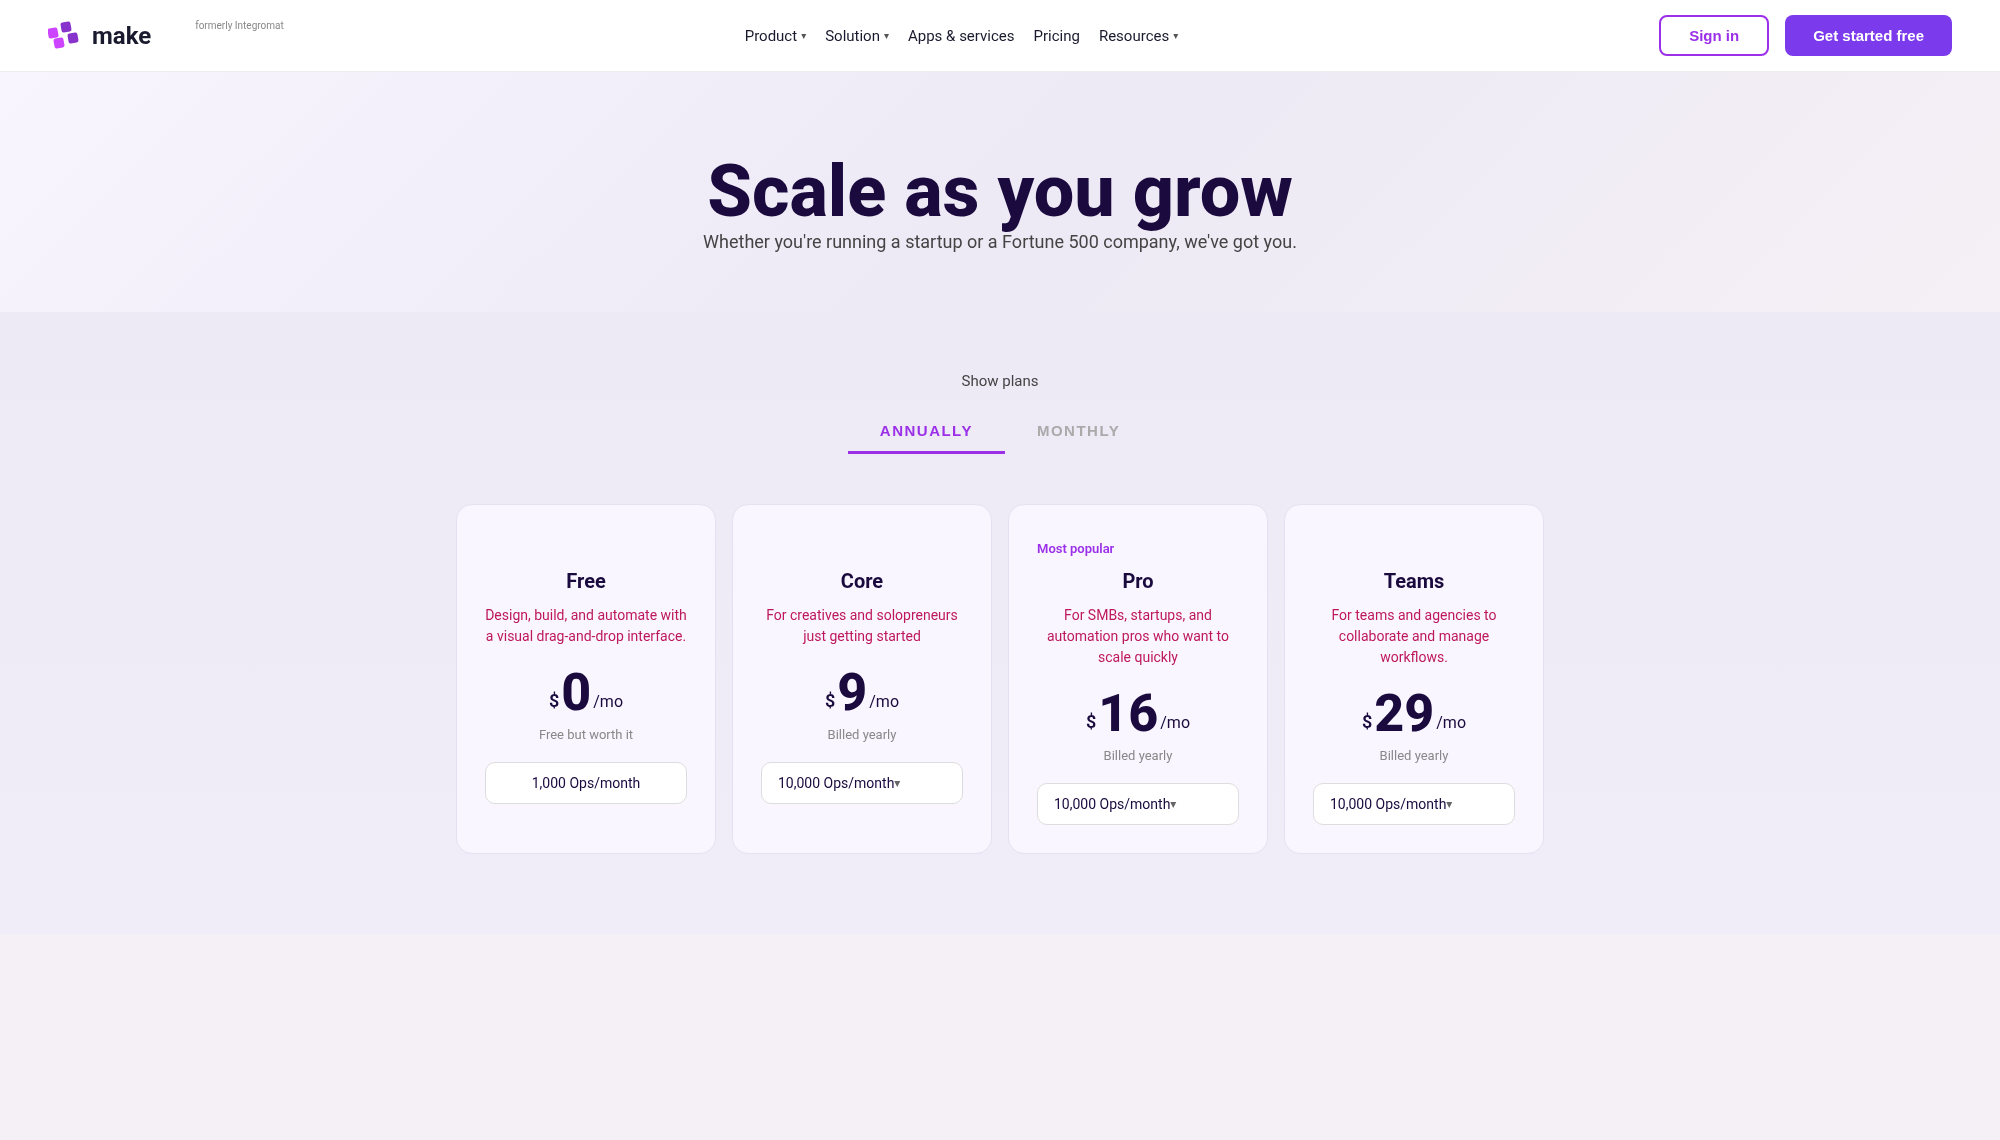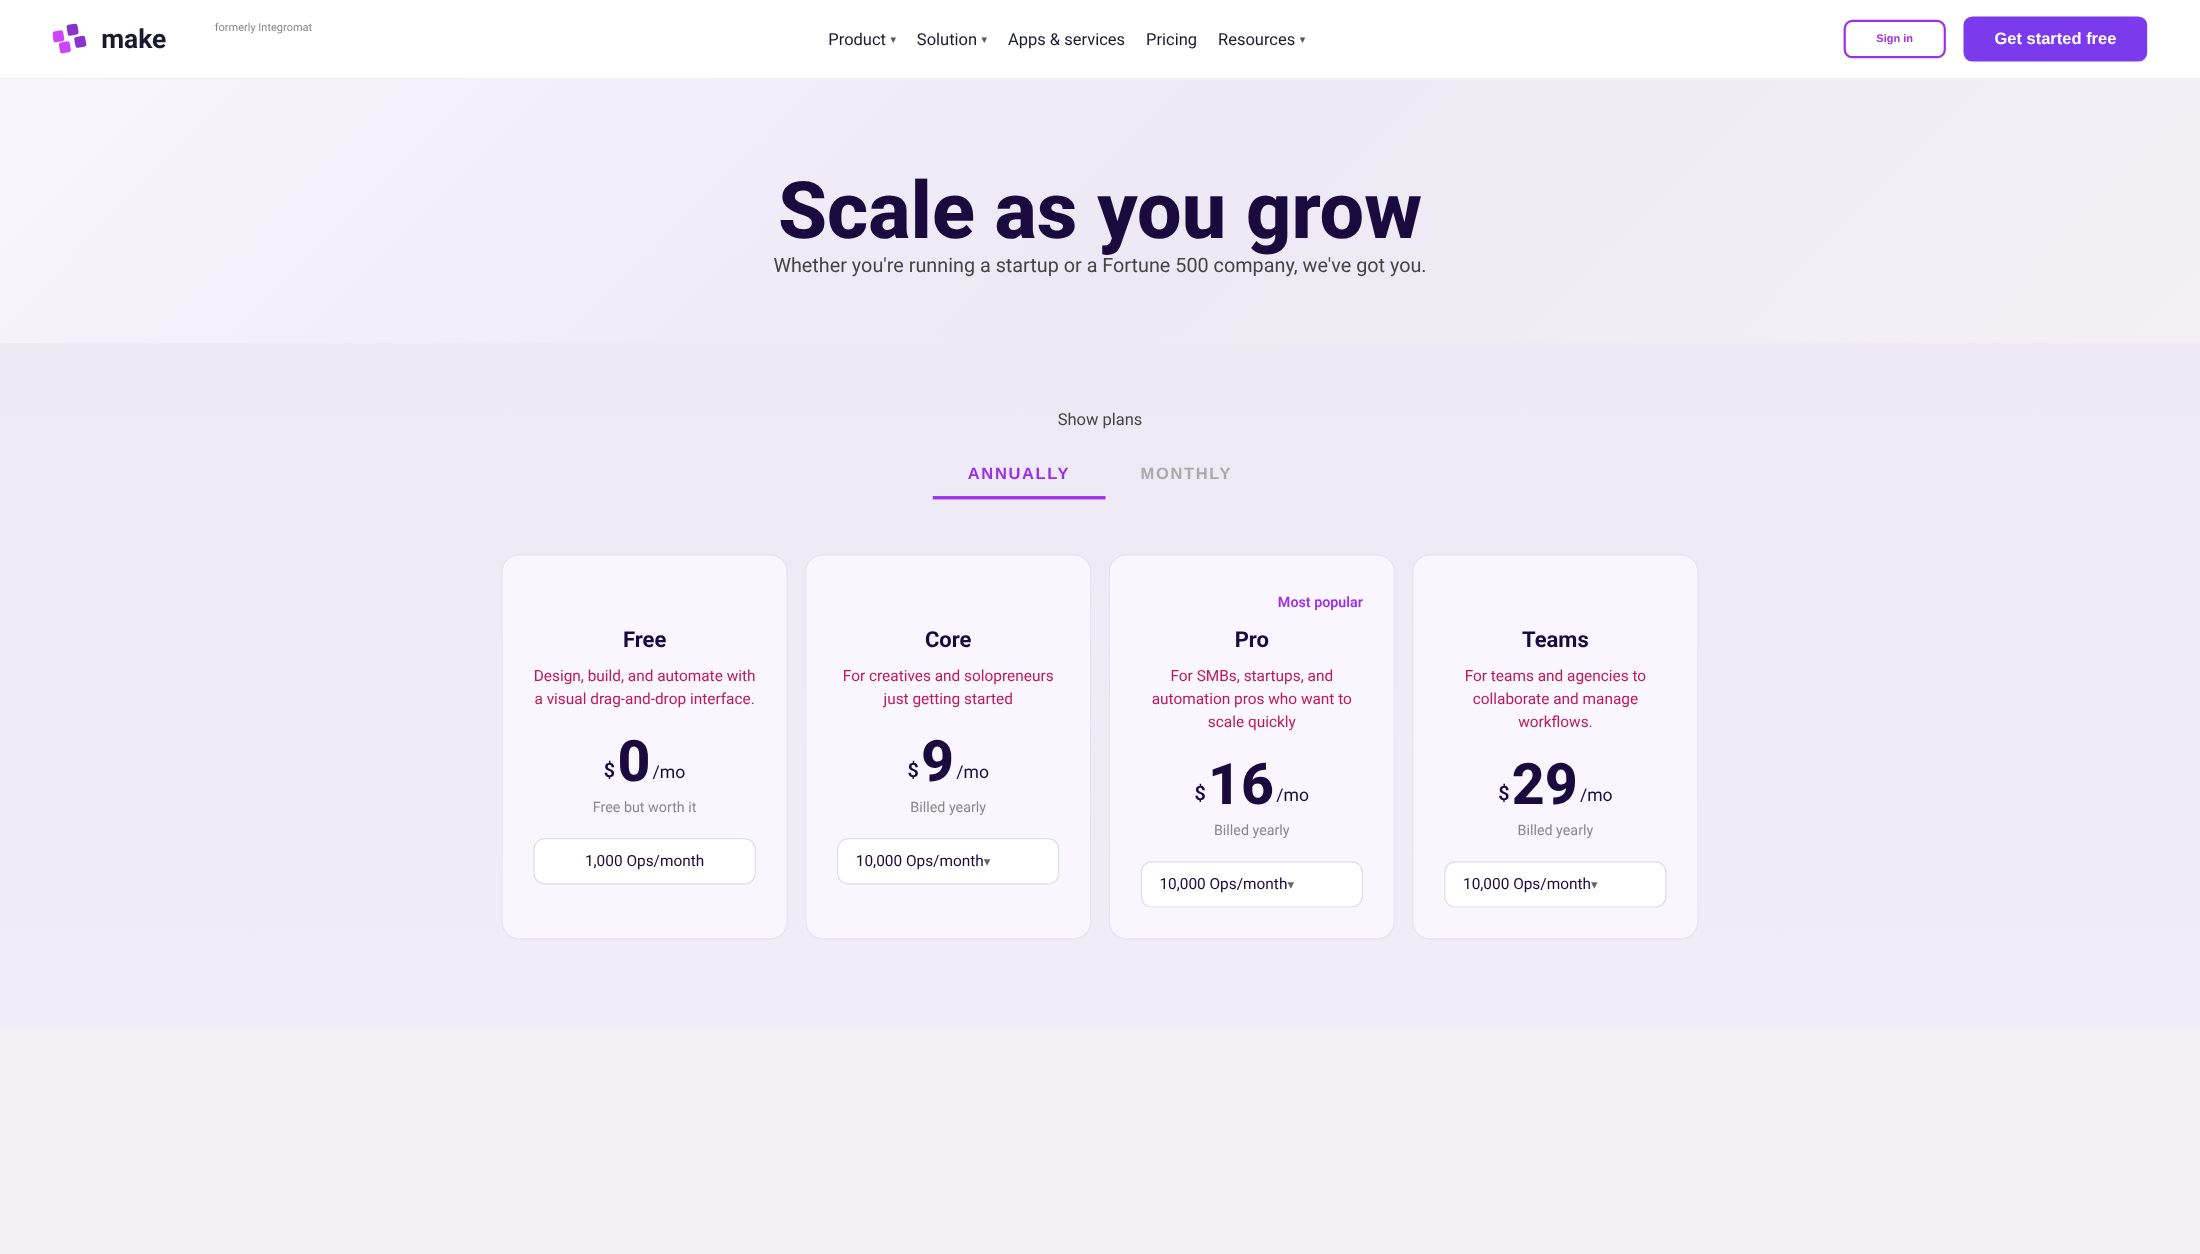--- a/index.html
+++ b/index.html
@@ -62,21 +62,21 @@
       display: flex;
       align-items: center;
       gap: 16px;
     }
     .btn-signin {
       border: 2px solid #9b30e8;
       color: #9b30e8;
       background: #fff;
       padding: 10px 28px;
       border-radius: 8px;
-      font-size: 10px;
+      font-size: 15px;
       font-weight: 600;
       cursor: pointer;
       margin-left: 20px;
     }
     .btn-getstarted {
       background: #7c3aed;
       color: #fff;
       border: none;
       padding: 12px 28px;
       border-radius: 8px;
@@ -162,21 +162,21 @@
     .card.enterprise {
       background: #1e1245;
       color: #fff;
       max-width: 280px;
     }
     .card.enterprise .card-name { color: #fff; }
     .card.enterprise .card-desc { color: #c8bfe8; }
     .card.enterprise .extra-desc { color: #c8bfe8; }
 
     .most-popular {
-      text-align: right;
+      text-align: left;
       color: #9b30e8;
       font-size: 13px;
       font-weight: 600;
       margin-bottom: -4px;
       min-height: 20px;
     }
     .card-name {
       font-size: 20px;
       font-weight: 700;
       color: #1a0a3e;

